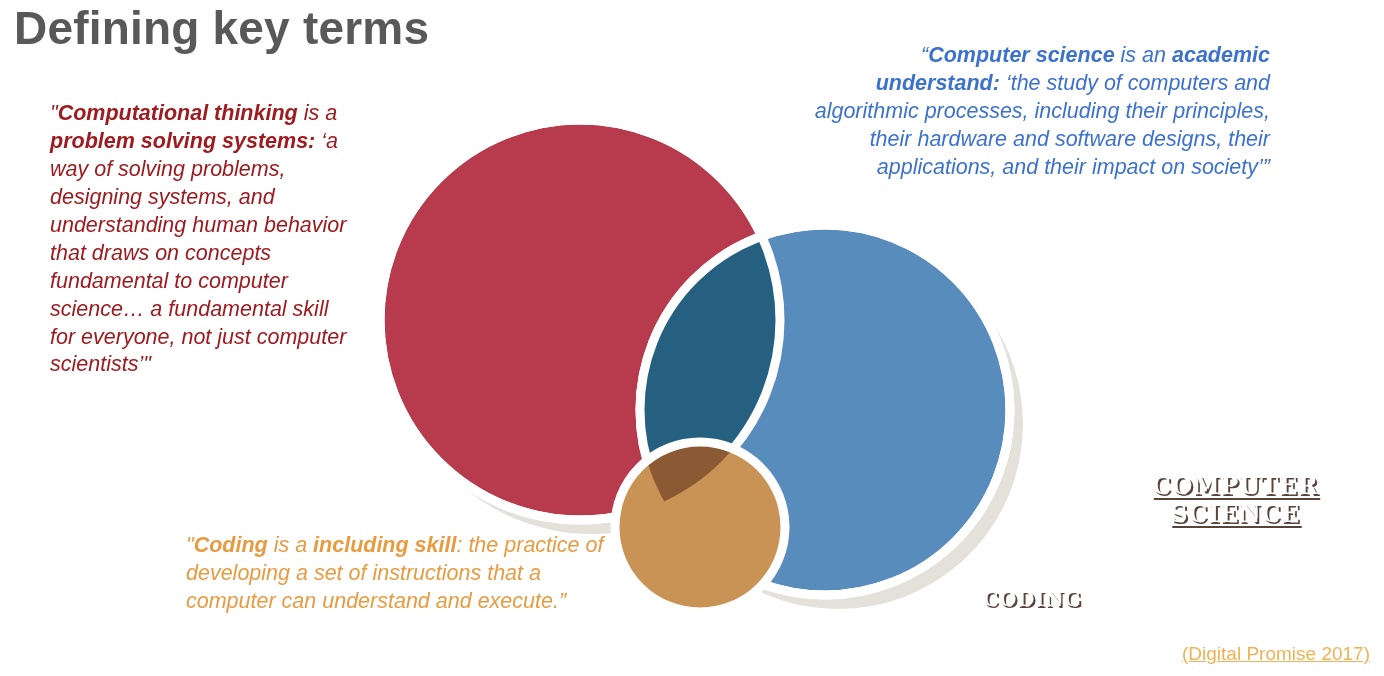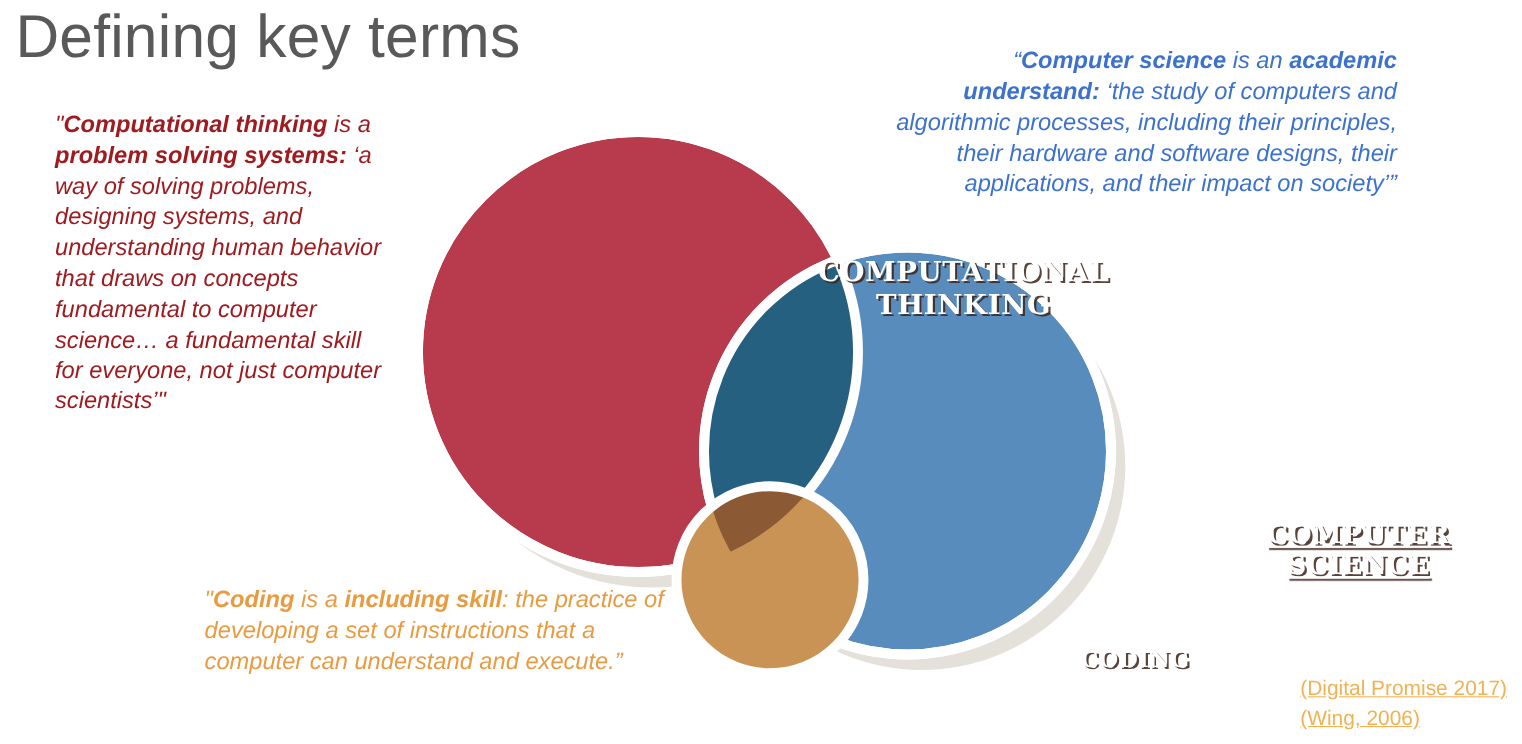--- a/index.html
+++ b/index.html
@@ -12,22 +12,22 @@
   #slide {
     position: relative;
     width: 1384px; height: 676px;
     background: #ffffff;
   }
 
   
   #page-title {
     position: absolute;
     left: 14px; top: 2px;
-    font-size: 55px;
-    font-weight: 400;
+    font-size: 46px;
+    font-weight: 700;
     color: #595959;
     letter-spacing: 0.2px;
     line-height: 1.15;
     white-space: nowrap;
     text-align: right;
   }
 
   
   #venn-diagram {
     position: absolute;
@@ -150,31 +150,28 @@
       <circle cx="370" cy="467" r="85" fill="#C99356"></circle>
 
       <g clip-path="url(#clip-cd)">
         <g clip-path="url(#clip-ct)">
           <circle cx="495" cy="350" r="185" fill="#8B5A34"></circle>
         </g>
       </g>
       <circle cx="370" cy="467" r="85" fill="none" stroke="#ffffff" stroke-width="9"></circle>
     </svg>
 
-    <div class="venn-label" id="label-computational-thinking">COMPUTATIONAL
-THINKING</div>
     <div class="venn-label" id="label-computer-science">COMPUTER
 SCIENCE</div>
     <div class="venn-label" id="label-coding">CODING</div>
   </div>
 
   <div class="quote" id="quote-computational-thinking"><span>"</span><b>Computational thinking</b><span> is a </span><b>problem solving systems:</b><span>  ‘a way of solving problems, designing systems, and understanding human behavior that draws on concepts fundamental to computer science… a fundamental skill for everyone, not just computer scientists’"</span></div>
 
   <div class="quote" id="quote-computer-science"><span>“</span><b>Computer science</b><span> is an </span><b>academic understand:</b><span>  ‘the study of computers and algorithmic processes, including their principles, their hardware and software designs, their applications, and their impact on society’”</span></div>
 
   <div class="quote" id="quote-coding"><span>"</span><b>Coding</b><span> is a </span><b>including skill</b><span>:  the practice of developing a set of instructions that a computer can understand and execute.”</span></div>
 
   <div id="citations">
     <span class="cite-link">(Digital Promise 2017)</span>
-    <span class="cite-link">(Wing, 2006)</span>
   </div>
 
 </div>
 
 </body></html>

